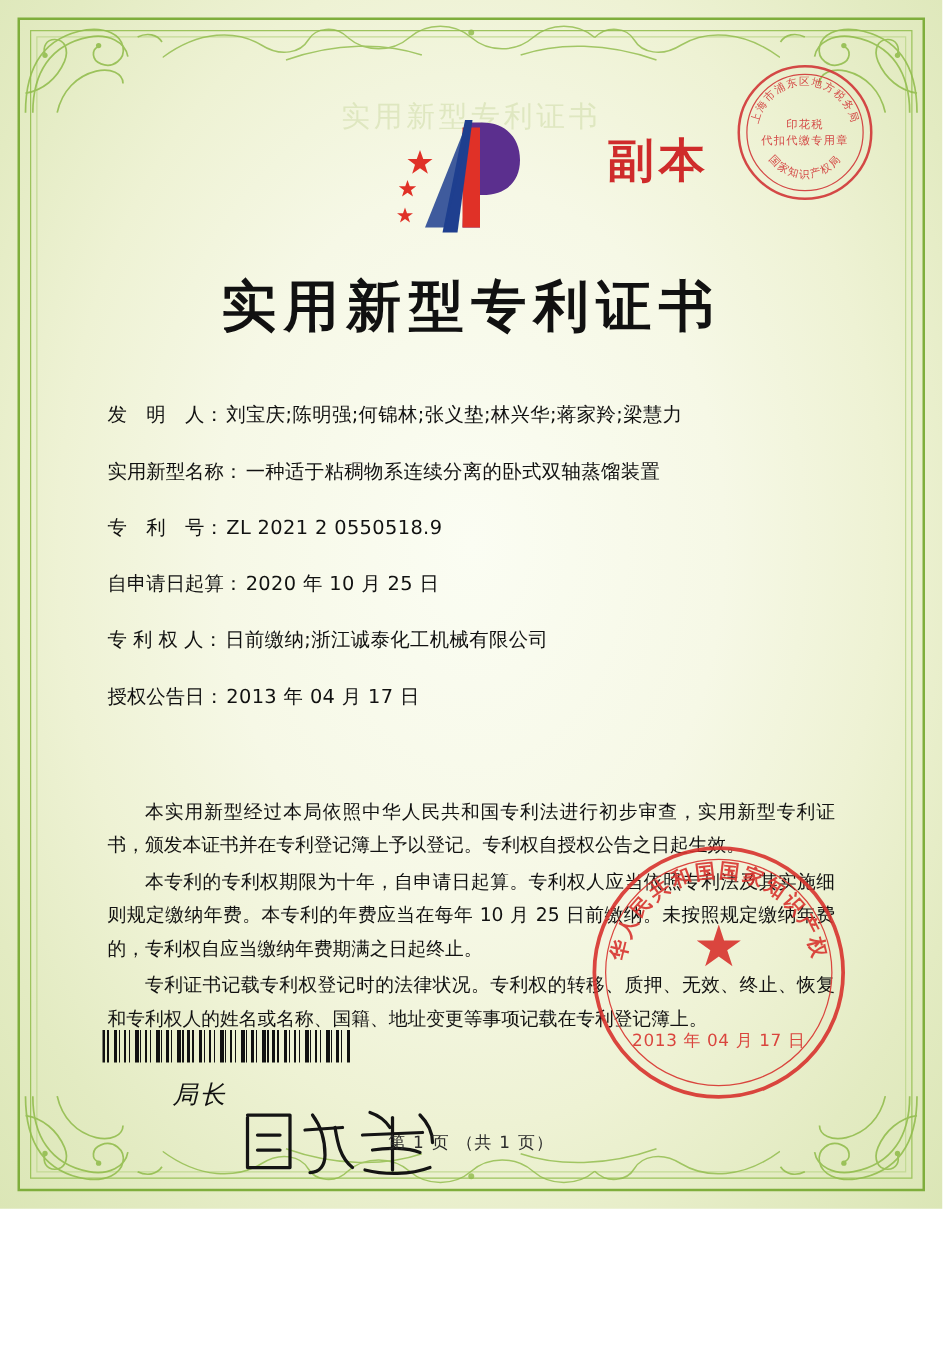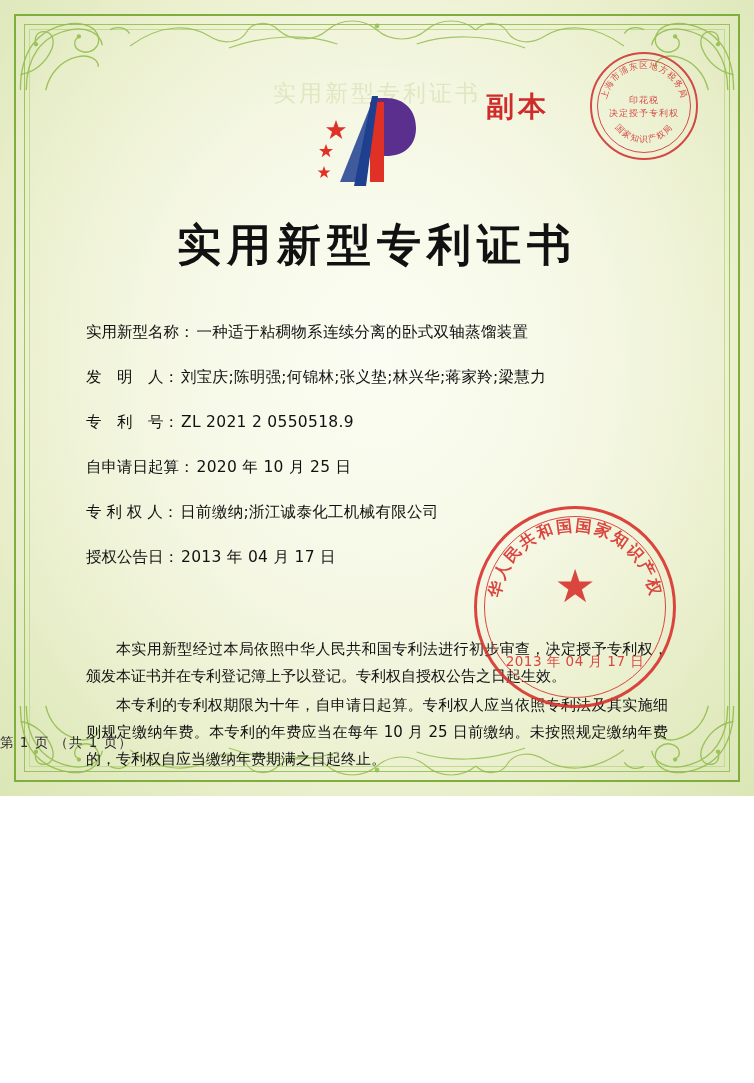--- a/index.html
+++ b/index.html
@@ -10,21 +10,21 @@
   body {
     width: 754px;
     height: 1083px;
     font-family: "DejaVu Sans", "Liberation Sans", sans-serif;
     overflow: hidden;
   }
 
   .certificate {
     position: relative;
     width: 754px;
-    height: 796px;
+    height: 967px;
     box-sizing: border-box;
     background:
       radial-gradient(ellipse at 50% 45%, #fbfdf3 0%, #f6f8e6 38%, #eef2d4 62%, #e3ebc2 82%, #dbe6b6 100%);
     overflow: hidden;
   }
 
   
   .frame-outer {
     position: absolute;
     left: 14px; top: 14px; right: 14px; bottom: 14px;
@@ -99,22 +99,22 @@
     left: 300px;
     top: 82px;
     width: 150px;
     height: 110px;
   }
   .logo svg { width: 100%; height: 100%; display: block; }
 
   .fuben {
     position: absolute;
     left: 486px;
-    top: 88px;
-    font-size: 28px;
+    top: 104px;
+    font-size: 37px;
     color: #cf2b2b;
     letter-spacing: 4px;
     font-weight: bold;
     font-family: "DejaVu Sans", "Liberation Sans", sans-serif;
   }
 
   
   .stamp-small {
     position: absolute;
     right: 56px;
@@ -273,21 +273,21 @@
     text-align: center;
     font-size: 13.5px;
     letter-spacing: .5px;
   }
 
   
   .page-footer {
     position: absolute;
     left: 0; right: 0;
     bottom: 44px;
-    text-align: left;
+    text-align: center;
     font-size: 13.5px;
     color: #2b2b2b;
     letter-spacing: 1px;
   }
 </style>
 </head>
 <body>
 
 <div class="certificate">
 
@@ -391,56 +391,57 @@
         <text font-size="8.5" fill="#d23a3a" letter-spacing="1.1">
           <textPath href="#arcTop" startOffset="50%" text-anchor="middle">上海市浦东区地方税务局</textPath>
         </text>
         <text font-size="8.5" fill="#d23a3a" letter-spacing="1.1">
           <textPath href="#arcBot" startOffset="50%" text-anchor="middle">国家知识产权局</textPath>
         </text>
       </svg>
     </div>
     <div class="ctr">
       <div>印花税</div>
-      <div>决定授予专利权</div>
+      <div>代扣代缴专用章</div>
     </div>
   </div>
 
   <div class="title">实用新型专利证书</div>
 
   <div class="fields">
+    <div class="field-row">
+      <span class="field-label">发　明　人：</span>
+      <span class="field-value">刘宝庆;陈明强;何锦林;张义垫;林兴华;蒋家羚;梁慧力</span>
+    </div>
     <div class="field-row">
       <span class="field-label">实用新型名称：</span>
       <span class="field-value">一种适于粘稠物系连续分离的卧式双轴蒸馏装置</span>
     </div>
     <div class="field-row">
-      <span class="field-label">发　明　人：</span>
-      <span class="field-value">刘宝庆;陈明强;何锦林;张义垫;林兴华;蒋家羚;梁慧力</span>
-    </div>
-    <div class="field-row">
       <span class="field-label">专　利　号：</span>
       <span class="field-value">ZL 2021 2 0550518.9</span>
     </div>
     <div class="field-row">
       <span class="field-label">自申请日起算：</span>
       <span class="field-value">2020 年 10 月 25 日</span>
     </div>
     <div class="field-row">
       <span class="field-label">专 利 权 人：</span>
       <span class="field-value">日前缴纳;浙江诚泰化工机械有限公司</span>
     </div>
     <div class="field-row">
       <span class="field-label">授权公告日：</span>
       <span class="field-value">2013 年 04 月 17 日</span>
     </div>
   </div>
 
   <div class="paragraphs">
-    <p>本实用新型经过本局依照中华人民共和国专利法进行初步审查，决定授予专利权，颁发本证书并在专利登记簿上予以登记。专利权自授权公告之日起生效。</p>
+    <p>本实用新型经过本局依照中华人民共和国专利法进行初步审查，实用新型专利证书，颁发本证书并在专利登记簿上予以登记。专利权自授权公告之日起生效。</p>
     <p>本专利的专利权期限为十年，自申请日起算。专利权人应当依照专利法及其实施细则规定缴纳年费。本专利的年费应当在每年 10 月 25 日前缴纳。未按照规定缴纳年费的，专利权自应当缴纳年费期满之日起终止。</p>
+    <p>专利证书记载专利权登记时的法律状况。专利权的转移、质押、无效、终止、恢复和专利权人的姓名或名称、国籍、地址变更等事项记载在专利登记簿上。</p>
   </div>
 
   <div class="barcode"></div>
 
   <div class="director-label">局长</div>
   <div class="signature">
     <svg viewBox="0 0 185 72" fill="none" stroke="currentColor" stroke-width="2.6" stroke-linecap="round" stroke-linejoin="round">
       <path d="M12 16 L12 56 L46 56 L46 14 L12 14"></path>
       <path d="M20 30 L38 30"></path>
       <path d="M20 42 L38 42"></path>

